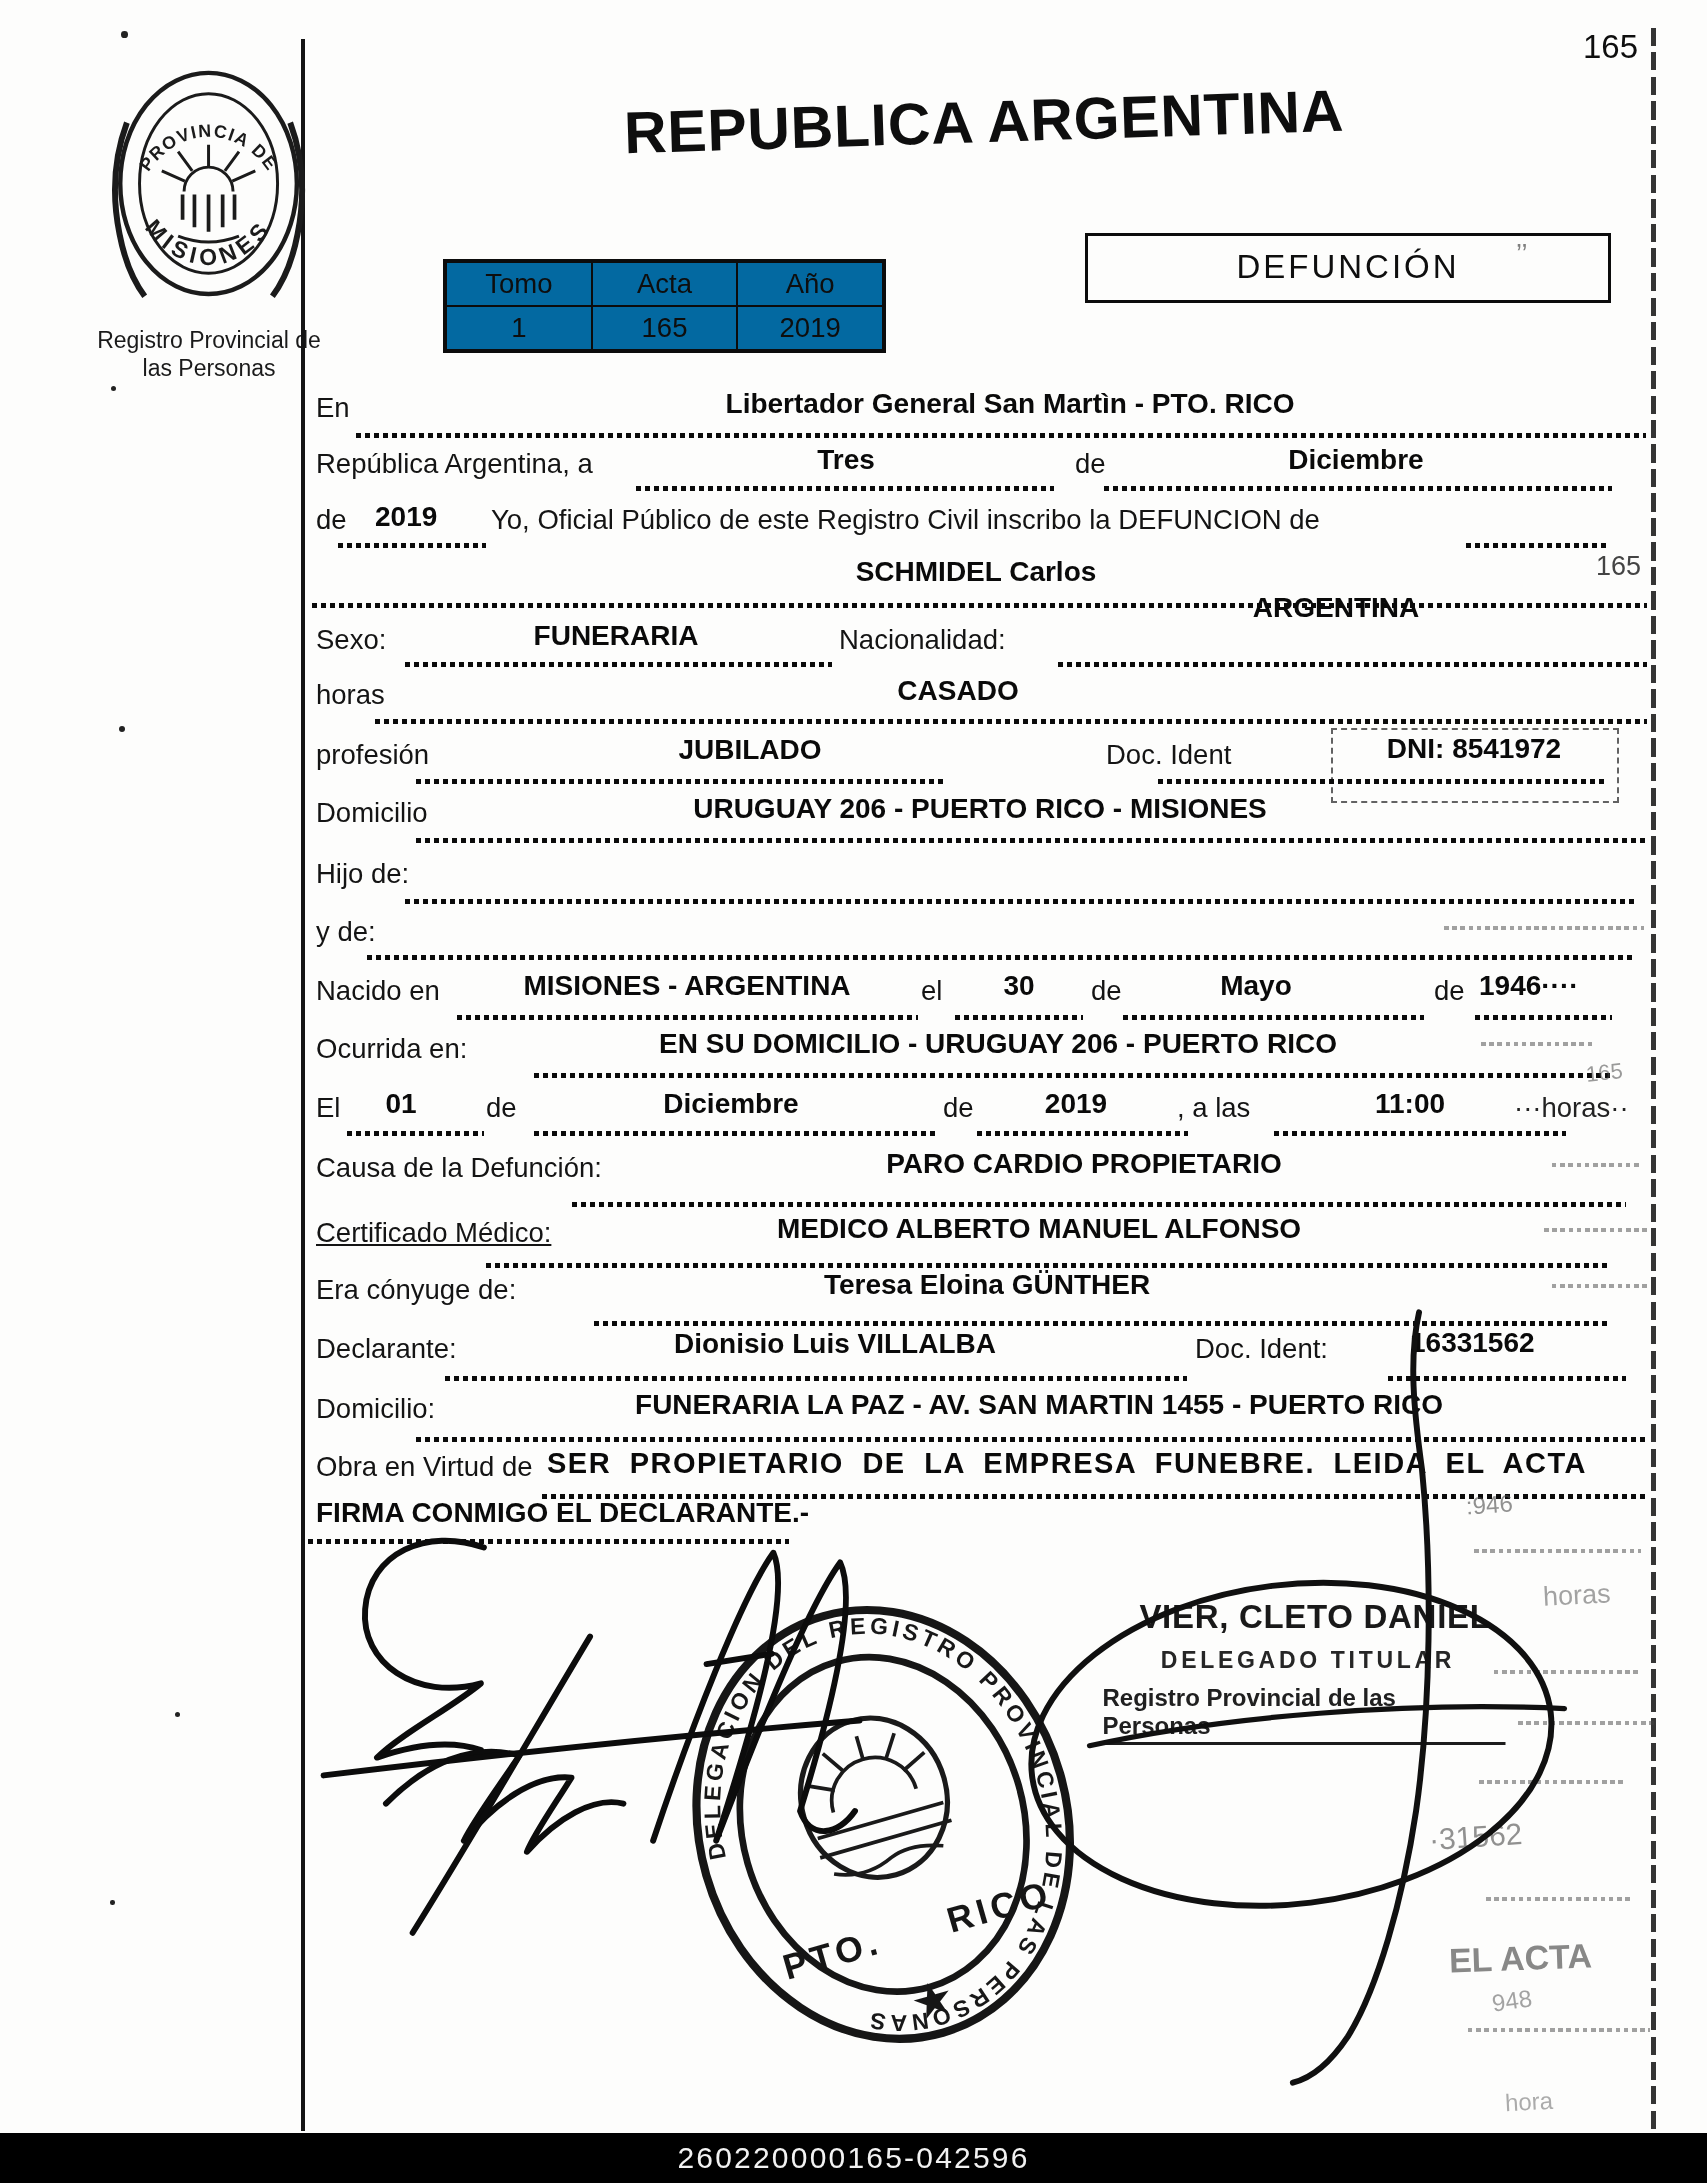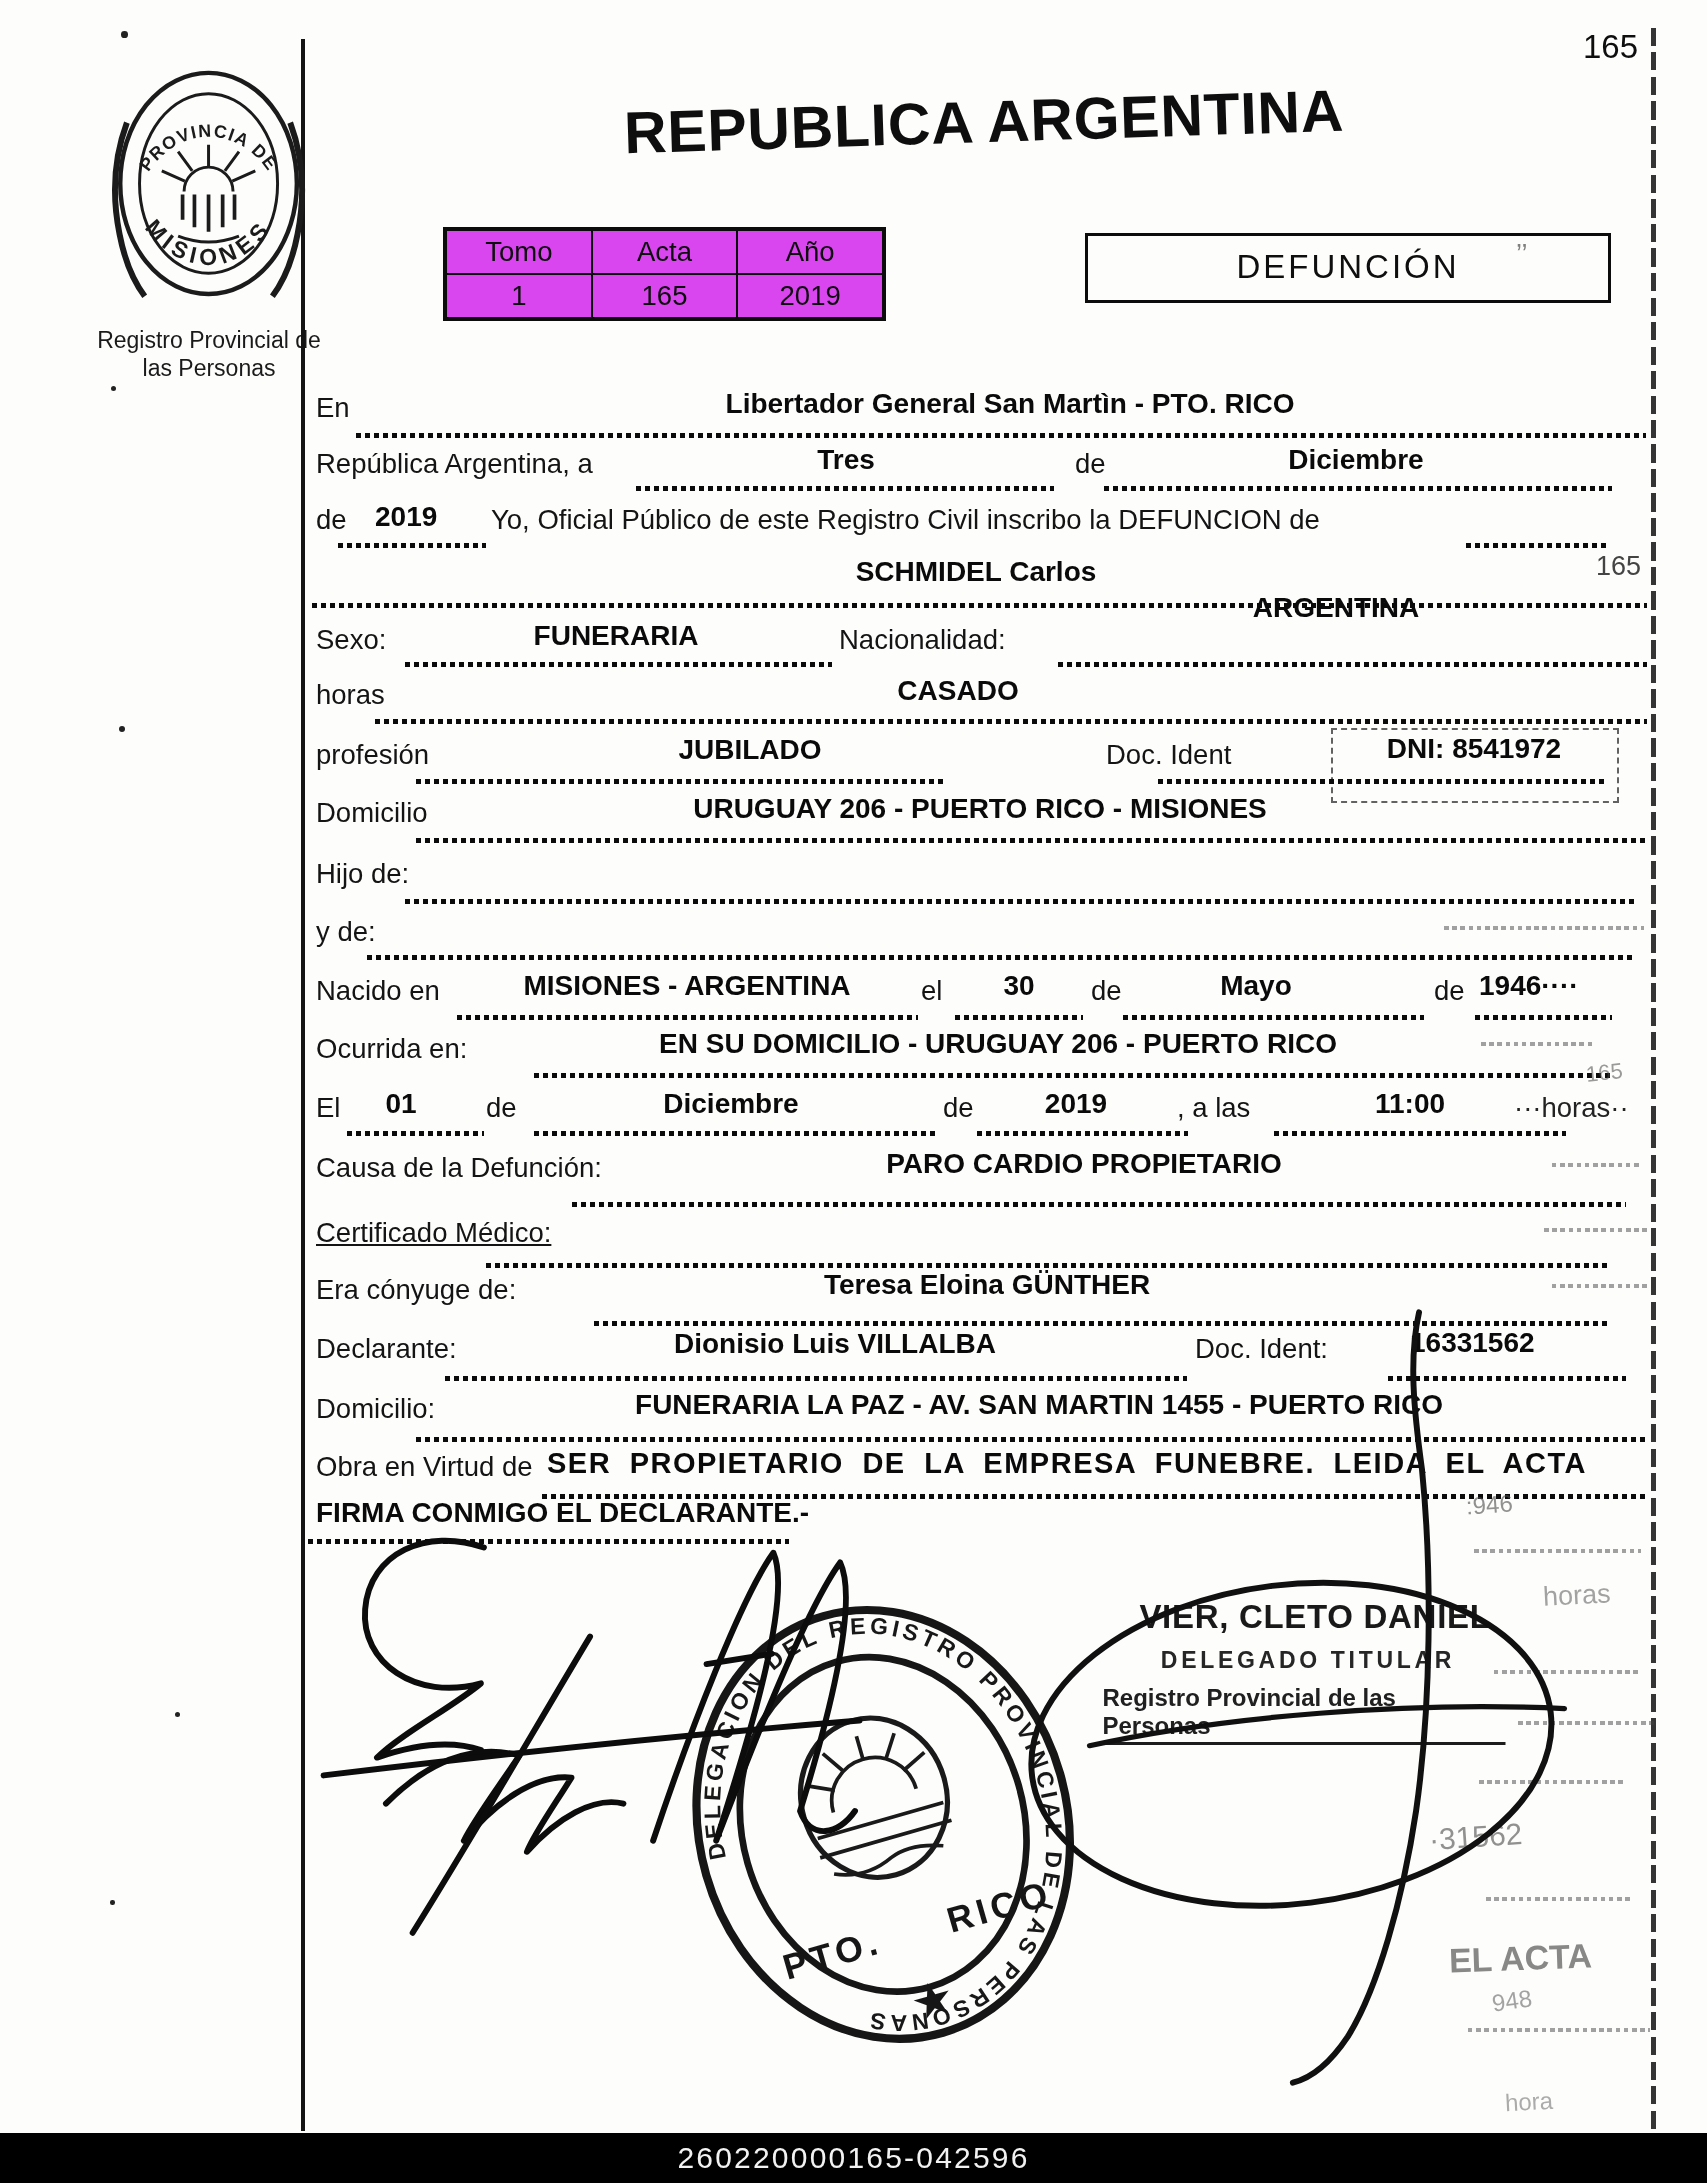--- a/index.html
+++ b/index.html
@@ -9,21 +9,21 @@
   .lb{font-size:27.5px;color:#141414;white-space:nowrap;}
   .vl{font-weight:700;font-size:28px;color:#0a0a0a;white-space:nowrap;}
   .ctr{transform:translateX(-50%);}
   .dots{height:4.5px;background:repeating-linear-gradient(90deg,#0b0b0b 0 5.2px,transparent 5.2px 9px);}
   .fdots{height:3.7px;background:repeating-linear-gradient(90deg,#444 0 4.5px,transparent 4.5px 8.2px);opacity:.5;}
   .fade{color:#4a4a4a;white-space:nowrap;}
   .speck{background:#222;border-radius:50%;}
   #title{font-size:59px;font-weight:700;letter-spacing:0.7px;transform:translateX(-50%) rotate(-1.8deg);white-space:nowrap;}
   #defbox{width:520px;height:64px;border:3.7px solid #0c0c0c;text-align:center;line-height:62px;
           font-size:33px;letter-spacing:3px;white-space:nowrap;}
-  #acta-table{width:437px;border:3px solid #0c0c0c;display:grid;grid-template-columns:1fr 1fr 1fr;background:#d946ef;}
+  #acta-table{width:437px;border:3px solid #0c0c0c;display:grid;grid-template-columns:1fr 1fr 1fr;background:#0369a1;margin-top:32px;}
   #acta-table .cell{border:1.5px solid #0c0c0c;height:42px;display:flex;align-items:center;justify-content:center;
           font-size:27.5px;}
   .dnibox{border:2.2px dashed #3c3c3c;opacity:.8;}
   .sealtxt{text-align:center;font-size:23px;color:#1a1a1a;line-height:27.5px;}
   .stampname{font-size:33px;font-weight:700;letter-spacing:0.7px;color:#191919;}
   .stamptitle{font-size:23px;font-weight:700;letter-spacing:3.7px;color:#262626;}
   .stamporg{font-size:24px;font-weight:700;color:#202020;border-bottom:3px solid #1c1c1c;padding-bottom:1.5px;}
   #botbar{left:0;top:2133px;width:1707px;height:50px;background:#000;display:flex;align-items:center;justify-content:center;}
   #botbar span{color:#f2f2f2;font-size:30px;letter-spacing:2.2px;}
   svg{position:absolute;left:0;top:0;pointer-events:none;}
@@ -140,20 +140,21 @@
   <div class="abs dots" style="left:534px;top:1131px;width:402px;"></div>
   <div class="abs dots" style="left:977px;top:1131px;width:211px;"></div>
   <div class="abs dots" style="left:1274px;top:1131px;width:292px;"></div>
 
   <div class="abs lb" style="left:316px;top:1152px;">Causa de la Defunción:</div>
   <div class="abs vl ctr" style="left:1084px;top:1148px;">PARO CARDIO PROPIETARIO</div>
   <div class="abs fdots" style="left:1552px;top:1163px;width:89px;"></div>
   <div class="abs dots" style="left:572px;top:1202px;width:1054px;"></div>
 
   <div class="abs lb" style="left:316px;top:1217px;text-decoration:underline;">Certificado Médico:</div>
+  <div class="abs vl ctr" style="left:1039px;top:1213px;">MEDICO ALBERTO MANUEL ALFONSO</div>
   <div class="abs fdots" style="left:1544px;top:1228px;width:104px;"></div>
   <div class="abs dots" style="left:486px;top:1263px;width:1125px;"></div>
 
   <div class="abs lb" style="left:316px;top:1274px;">Era cónyuge de:</div>
   <div class="abs vl ctr" style="left:987px;top:1269px;">Teresa Eloina GÜNTHER</div>
   <div class="abs fdots" style="left:1552px;top:1284px;width:97px;"></div>
   <div class="abs dots" style="left:594px;top:1321px;width:1017px;"></div>
 
   <div class="abs lb" style="left:316px;top:1333px;">Declarante:</div>
   <div class="abs vl ctr" style="left:835px;top:1328px;">Dionisio Luis VILLALBA</div>

